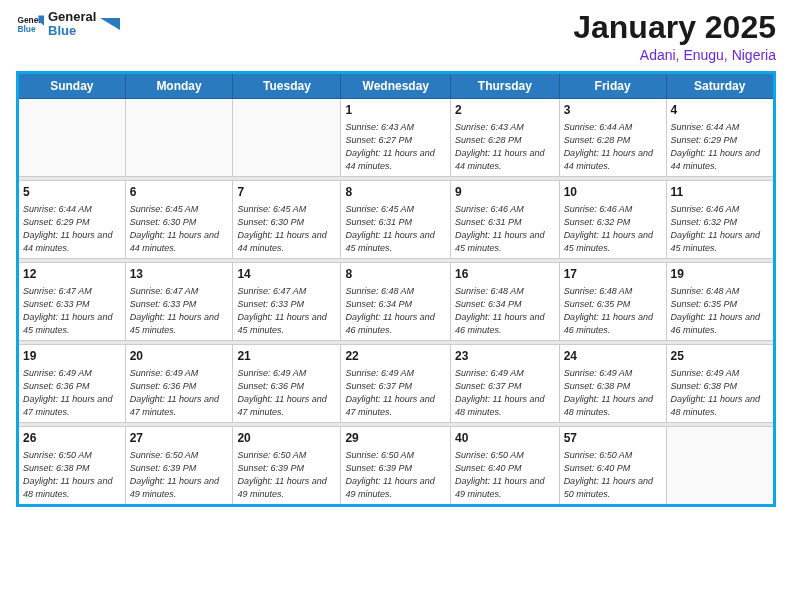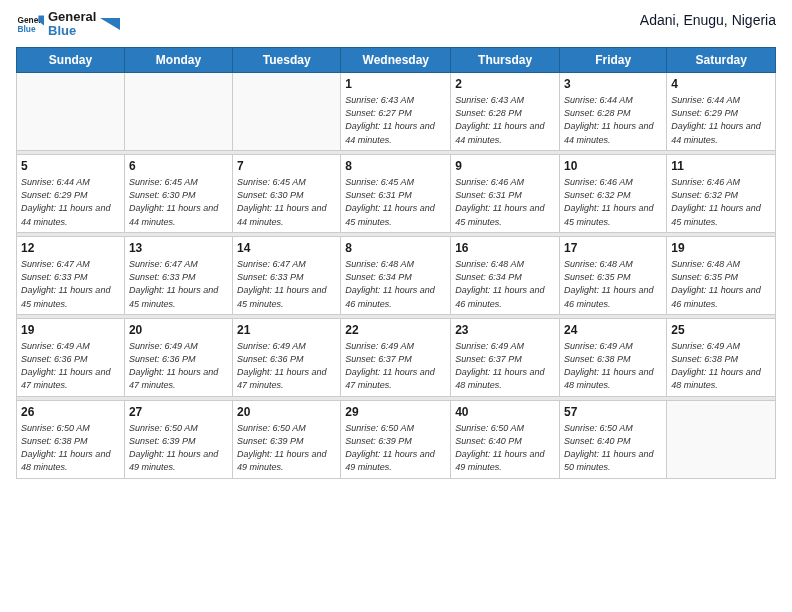--- a/index.html
+++ b/index.html
@@ -35,27 +35,27 @@
       text-align: right;
     }
     .month-title {
       font-size: 32px;
       font-weight: bold;
       color: #1a1a1a;
       line-height: 1.1;
     }
     .subtitle {
       font-size: 14px;
-      color: #0f172a;
+      color: #6d28d9;
       margin-top: 2px;
     }
     .calendar {
       width: 100%;
       border-collapse: collapse;
-      border: 1px solid #0ea5e9;
+      border: 3px solid #0ea5e9;
     }
     .calendar th {
       background: #2a7abf;
       color: #fff;
       font-size: 12px;
       font-weight: bold;
       padding: 5px 4px;
       text-align: center;
       border: 1px solid #1e6090;
     }
@@ -100,20 +100,21 @@
       </svg>
       <div>
         <div style="font-size:13px; font-weight:bold; color:#1a1a1a; line-height:1.1;">General</div>
         <div style="font-size:13px; font-weight:bold; color:#2a7abf; line-height:1.1;">Blue</div>
       </div>
       <svg width="20" height="20" viewBox="0 0 20 12">
         <polygon points="0,0 20,0 20,12 10,6" fill="#2a7abf"></polygon>
       </svg>
     </div>
     <div class="title-block">
+      <div class="month-title">January 2025</div>
       <div class="subtitle">Adani, Enugu, Nigeria</div>
     </div>
   </div>
 
   <table class="calendar">
     <thead>
       <tr>
       <th>Sunday</th>
           <th>Monday</th>
           <th>Tuesday</th>

